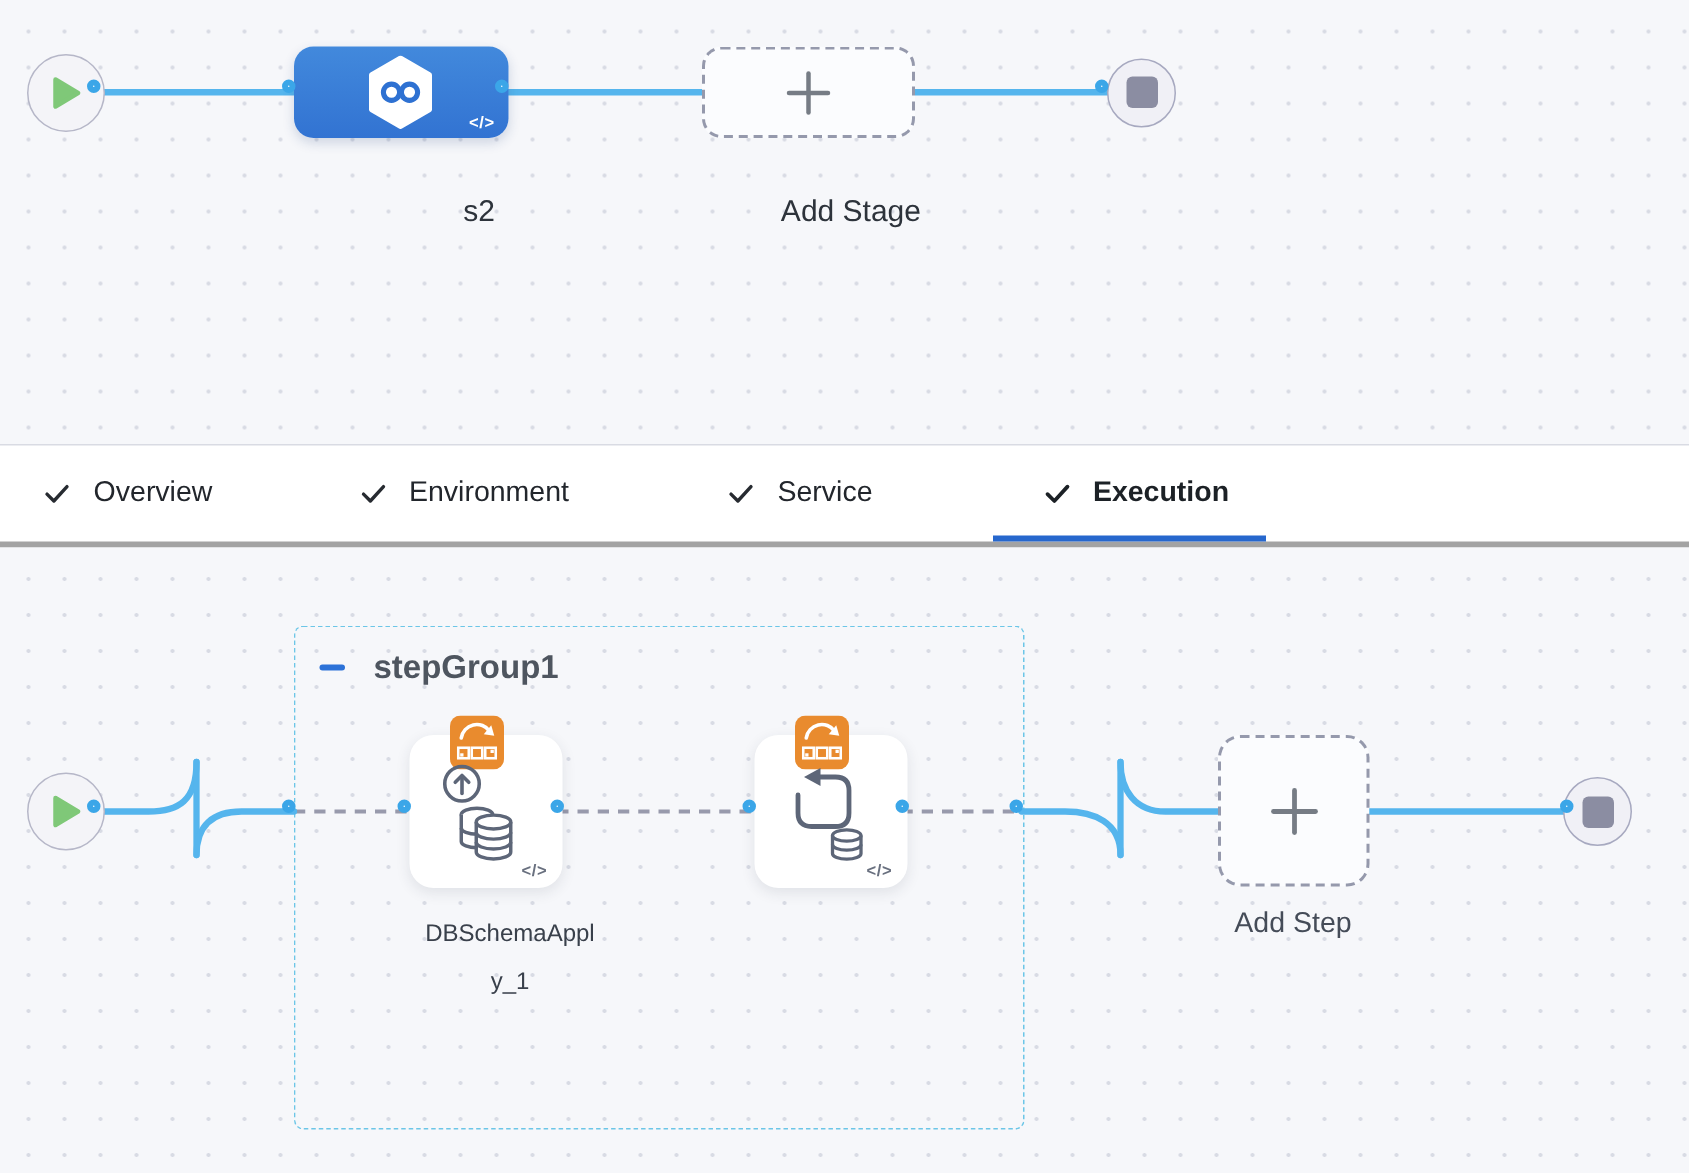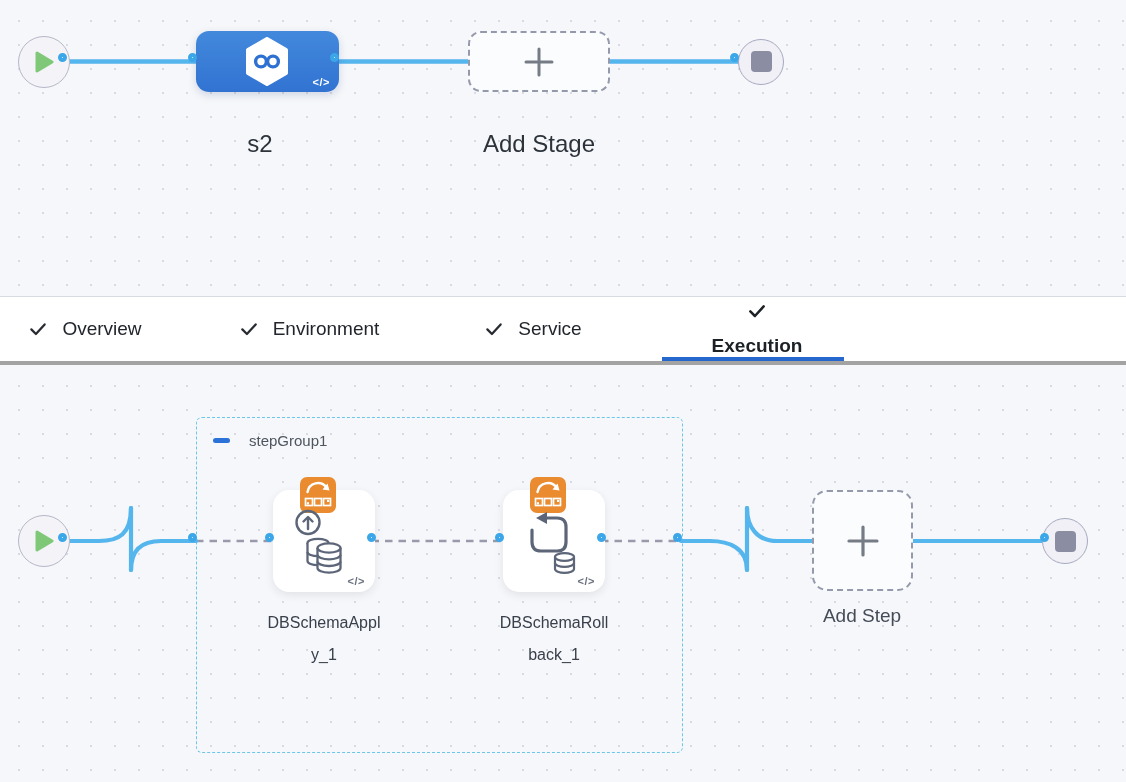--- a/index.html
+++ b/index.html
@@ -49,57 +49,57 @@
 
   
   .add-node {
     position:absolute; border:2.6px dashed #9599ac; background:#fbfcfe;
     display:flex; align-items:center; justify-content:center;
   }
   .add-stage { left:468px; top:31px; width:142px; height:61px; border-radius:13px; }
   .add-step  { left:812px; top:125px; width:101px; height:101px; border-radius:15px; }
 
   .node-label {
-    position:absolute; text-align:center; color:#2d333b; font-size:24px;
+    position:absolute; text-align:right; color:#2d333b; font-size:20px;
   }
   .small-label {
     position:absolute; text-align:center; color:#39404b; font-size:16px;
-    line-height:32px; overflow-wrap:anywhere;
+    line-height:32px; overflow-wrap:anywhere;margin-left:16px;
   }
   .addstep-label { position:absolute; text-align:center; color:#454c58; font-size:19px; }
 
   
   .tabbar {
     position:absolute; top:296px; left:0; width:1126px; height:69px;
     background:#fff; border-top:1px solid #d9dbe3; border-bottom:4px solid #a3a3a3;
     display:flex; align-items:stretch;
   }
   .tabbar .rail { display:flex; transform:translateX(-27px); }
   .tab {
     width:224px; position:relative; display:flex; align-items:center; justify-content:center;
     gap:14px; font-size:19px; color:#22262c; cursor:pointer;
   }
-  .tab.active { font-weight:bold; color:#1c2126;flex-direction:column; }
+  .tab.active { font-weight:bold; color:#1c2126; }
   .tab .underline {
     display:none; position:absolute; left:17px; right:25px; bottom:0; height:4px;
     background:#2667cd;
   }
   .tab.active .underline { display:block; }
   .check-icon { width:20px; height:20px; flex:0 0 auto; }
 
   
   .step-group {
     position:absolute; left:196px; top:52px; width:487px; height:336px;
     border:1.6px dashed #6cc6e7; border-radius:6px;
   }
   .sg-header { position:absolute; left:16px; top:14px; display:flex; align-items:center; gap:19px; }
   .sg-collapse {
     width:17px; height:4.5px; border-radius:2.5px; background:#2c72d8; cursor:pointer;
   }
-  .sg-label { font-size:15px; color:#4e555f; }
+  .sg-label { font-size:22px; color:#4e555f;font-weight:bold; }
 
   
   .step-card {
     position:absolute; top:125px; width:102px; height:102px; border-radius:16px;
     background:#fff; box-shadow:0 3px 9px rgba(35,45,70,.10);
   }
   .step-card .badge { position:absolute; left:27px; top:-13px; }
   .step-card .main-icon { position:absolute; left:20px; top:19px; }
   .step-card .yaml-badge { color:#69707f; right:10px; bottom:5px; }
 </style>
@@ -287,17 +287,16 @@
     <div class="port" style="left:57.5px;  top:167.5px;"></div>
     <div class="port" style="left:187.5px; top:167.5px;"></div>
     <div class="port" style="left:264.5px; top:167.5px;"></div>
     <div class="port" style="left:366.5px; top:167.5px;"></div>
     <div class="port" style="left:494.5px; top:167.5px;"></div>
     <div class="port" style="left:596.5px; top:167.5px;"></div>
     <div class="port" style="left:672.5px; top:167.5px;"></div>
     <div class="port" style="left:1039.5px; top:167.5px;"></div>
 
     <div class="small-label" style="left:266px; top:242px; width:116px;">DBSchemaApply_1</div>
-    <div class="small-label" style="left:496px; top:242px; width:116px;">DBSchemaRollback_1</div>
     <div class="addstep-label" style="left:792px; top:240px; width:140px;">Add Step</div>
   </div>
 
 </div>
 
 </body></html>

